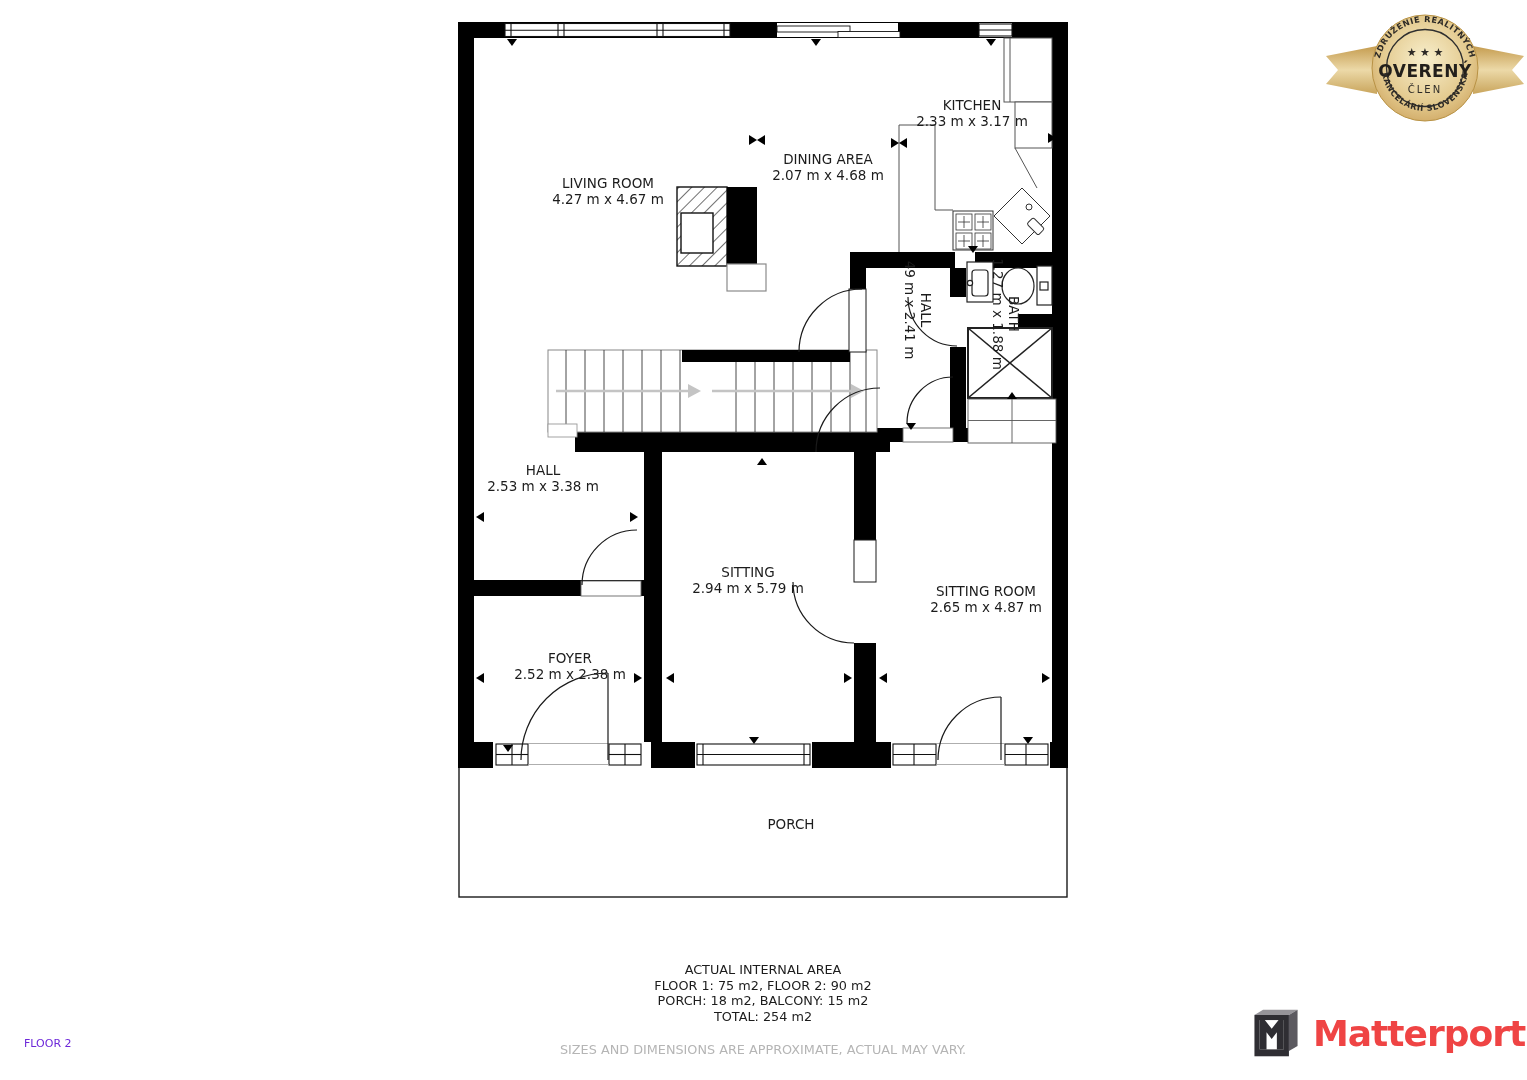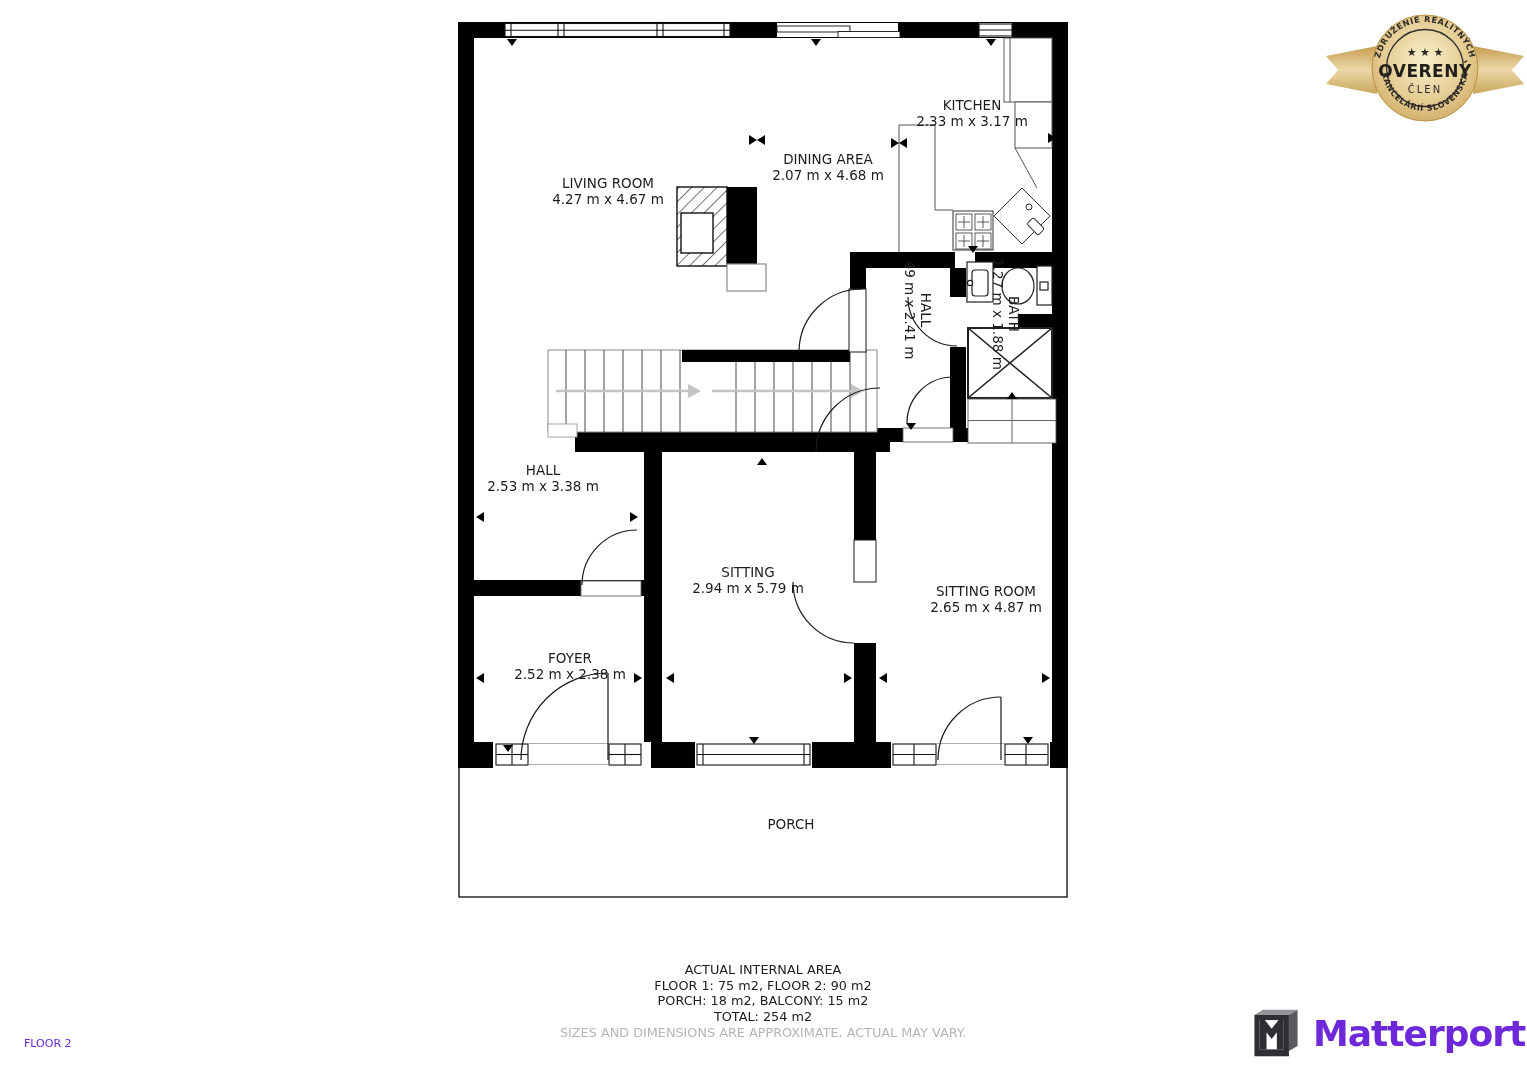--- a/index.html
+++ b/index.html
@@ -4,24 +4,24 @@
 <style>
   html,body{margin:0;padding:0;width:1527px;height:1080px;background:#fff;overflow:hidden;
     font-family:"DejaVu Sans",sans-serif;}
   .stage{position:relative;width:1527px;height:1080px;}
   .plan-svg{position:absolute;left:0;top:0;}
   .room-label{position:absolute;transform:translateX(-50%);text-align:center;
     font-size:13.5px;line-height:15.8px;color:#1c1c1c;white-space:nowrap;}
   .room-label.rot{transform:translate(-50%,-50%) rotate(90deg);}
   .footer{position:absolute;left:455px;top:962px;width:616px;text-align:center;
     font-size:12.8px;line-height:15.6px;color:#1c1c1c;}
-  .footer .muted{color:#b5b5b5;margin-top:1px;}
+  .footer .muted{color:#b5b5b5;margin-top:18px;}
   .floor-label{position:absolute;left:24px;top:1037px;font-size:11px;color:#6d28d9;}
   .logo{position:absolute;left:1251px;top:1005px;display:flex;align-items:center;}
-  .logo-text{font-size:36px;font-weight:bold;color:#6d28d9;letter-spacing:-1px;margin-left:12px;}
+  .logo-text{font-size:36px;font-weight:bold;color:#ef4444;letter-spacing:-1px;margin-left:12px;}
   .badge-svg{position:absolute;left:1322px;top:8px;}
 </style>
 </head>
 <body>
 
 <div class="stage">
 
   <svg class="plan-svg" width="1527" height="1080" viewBox="0 0 1527 1080">
     <defs>
       <pattern id="hatch" width="9" height="9" patternUnits="userSpaceOnUse" patternTransform="rotate(45)">

